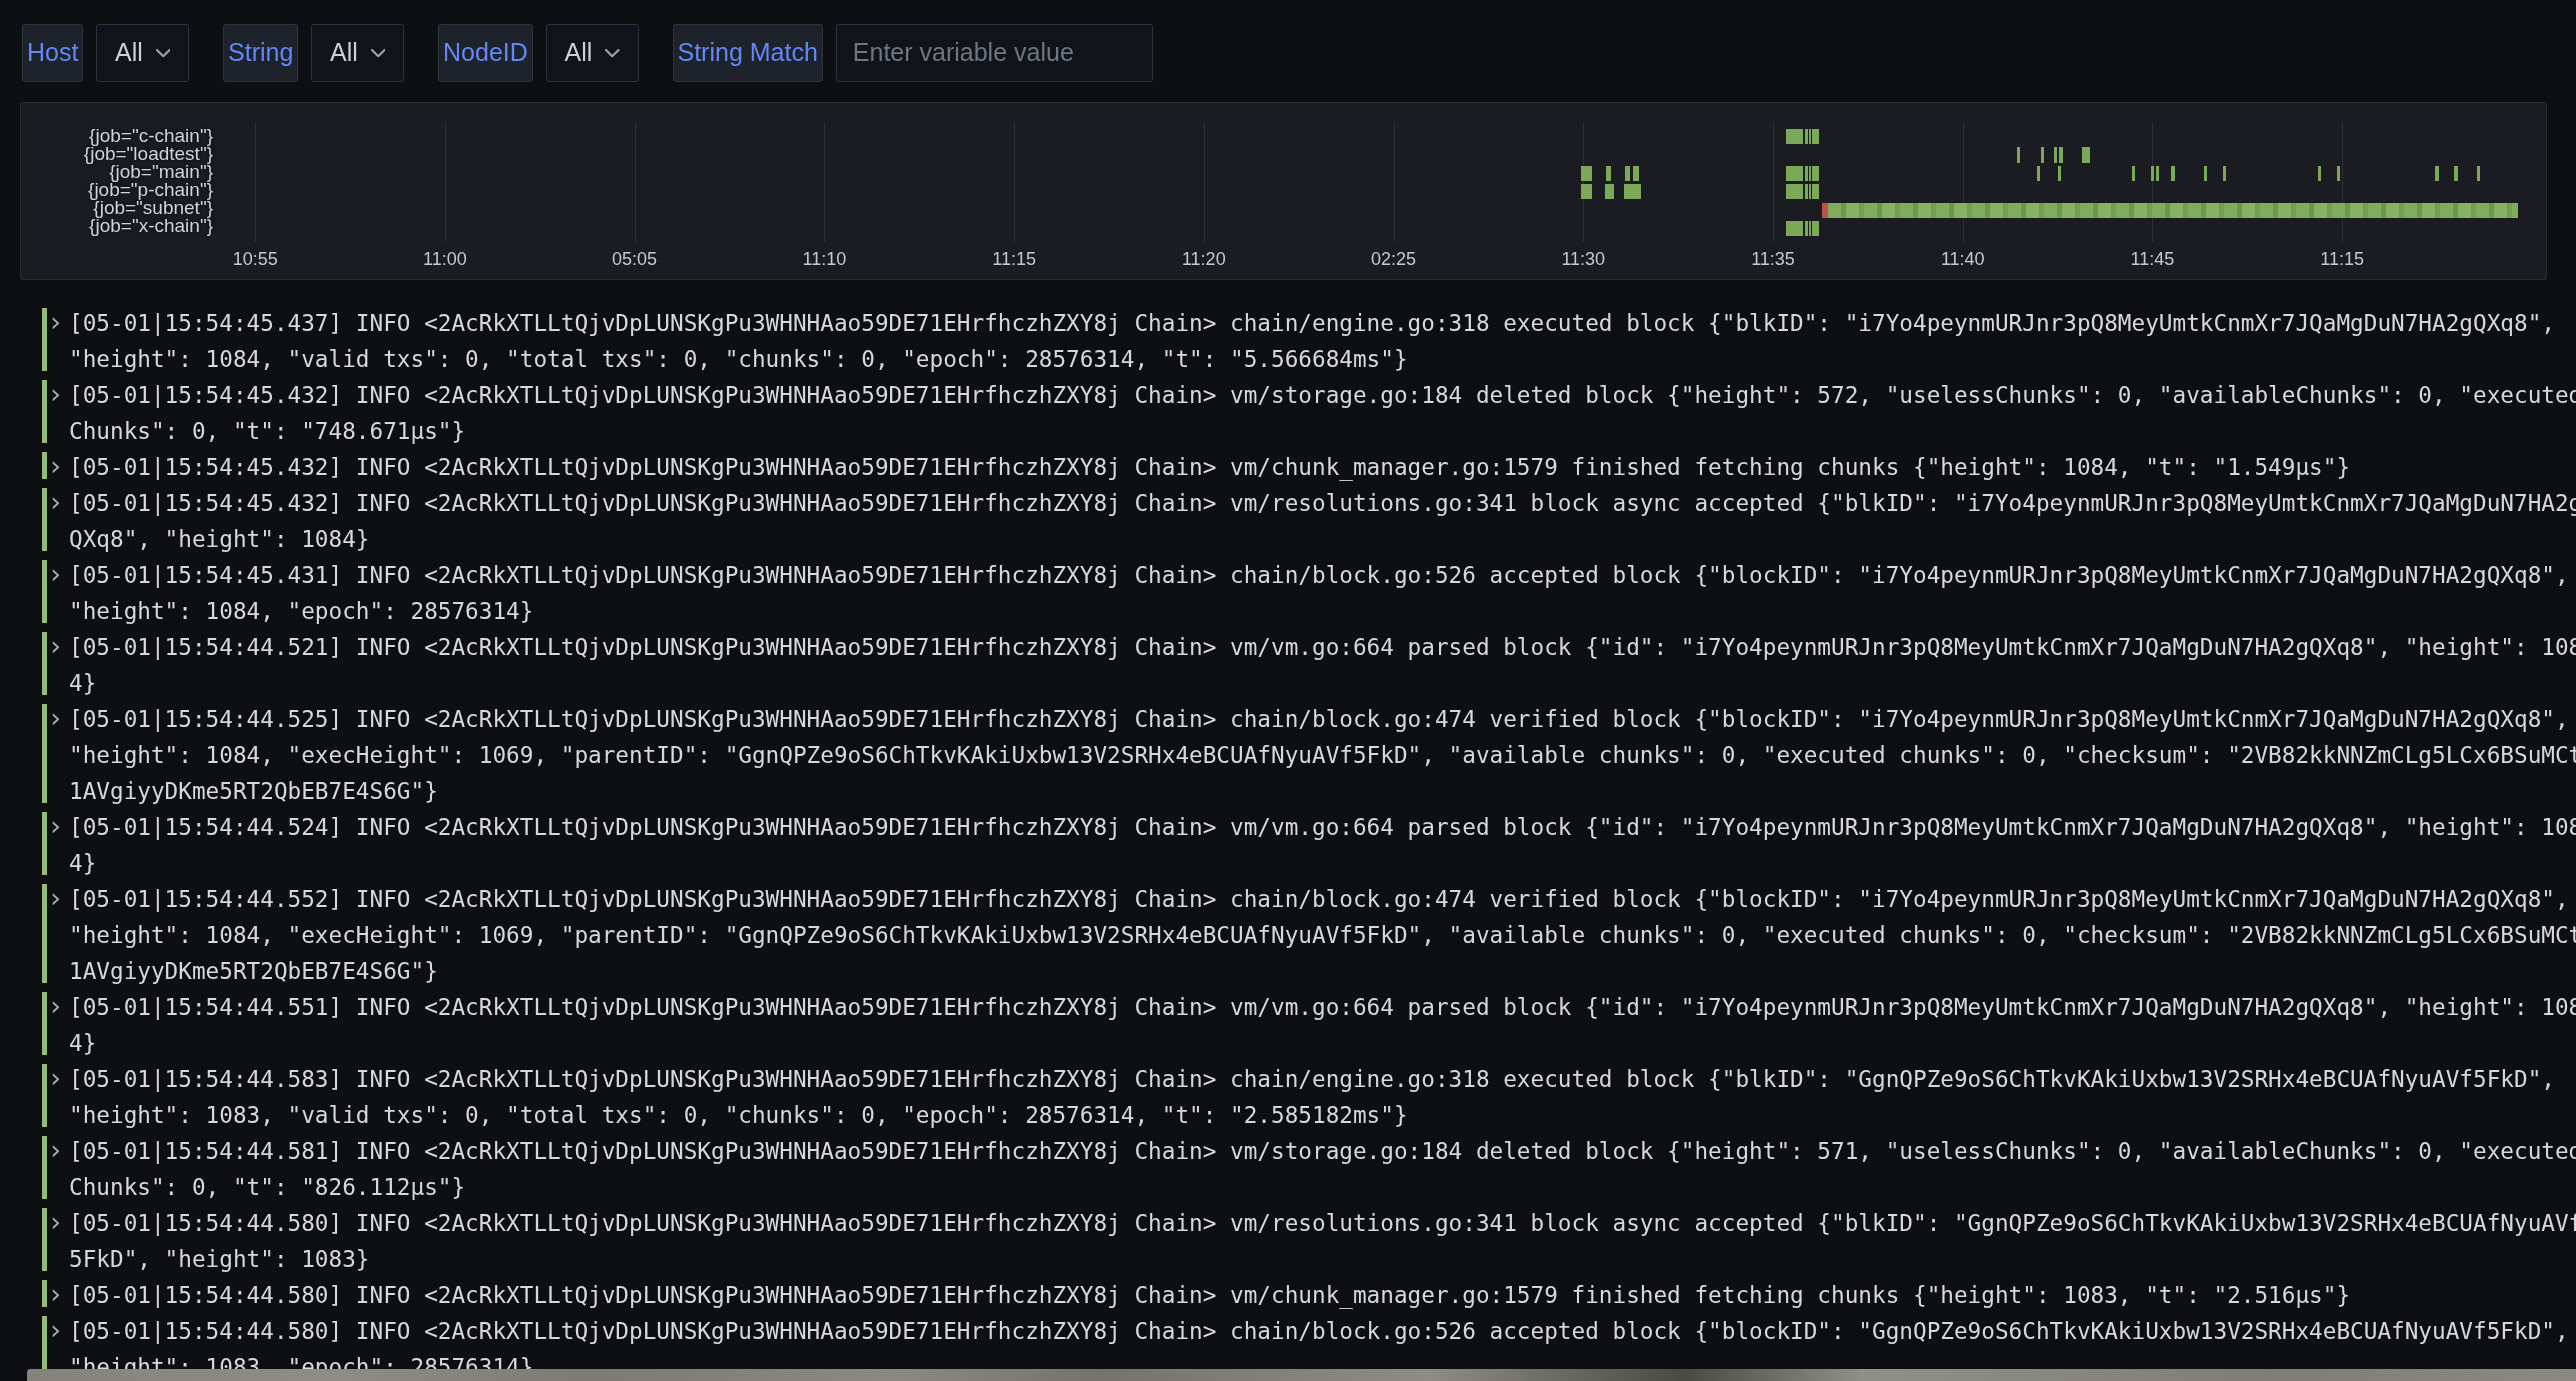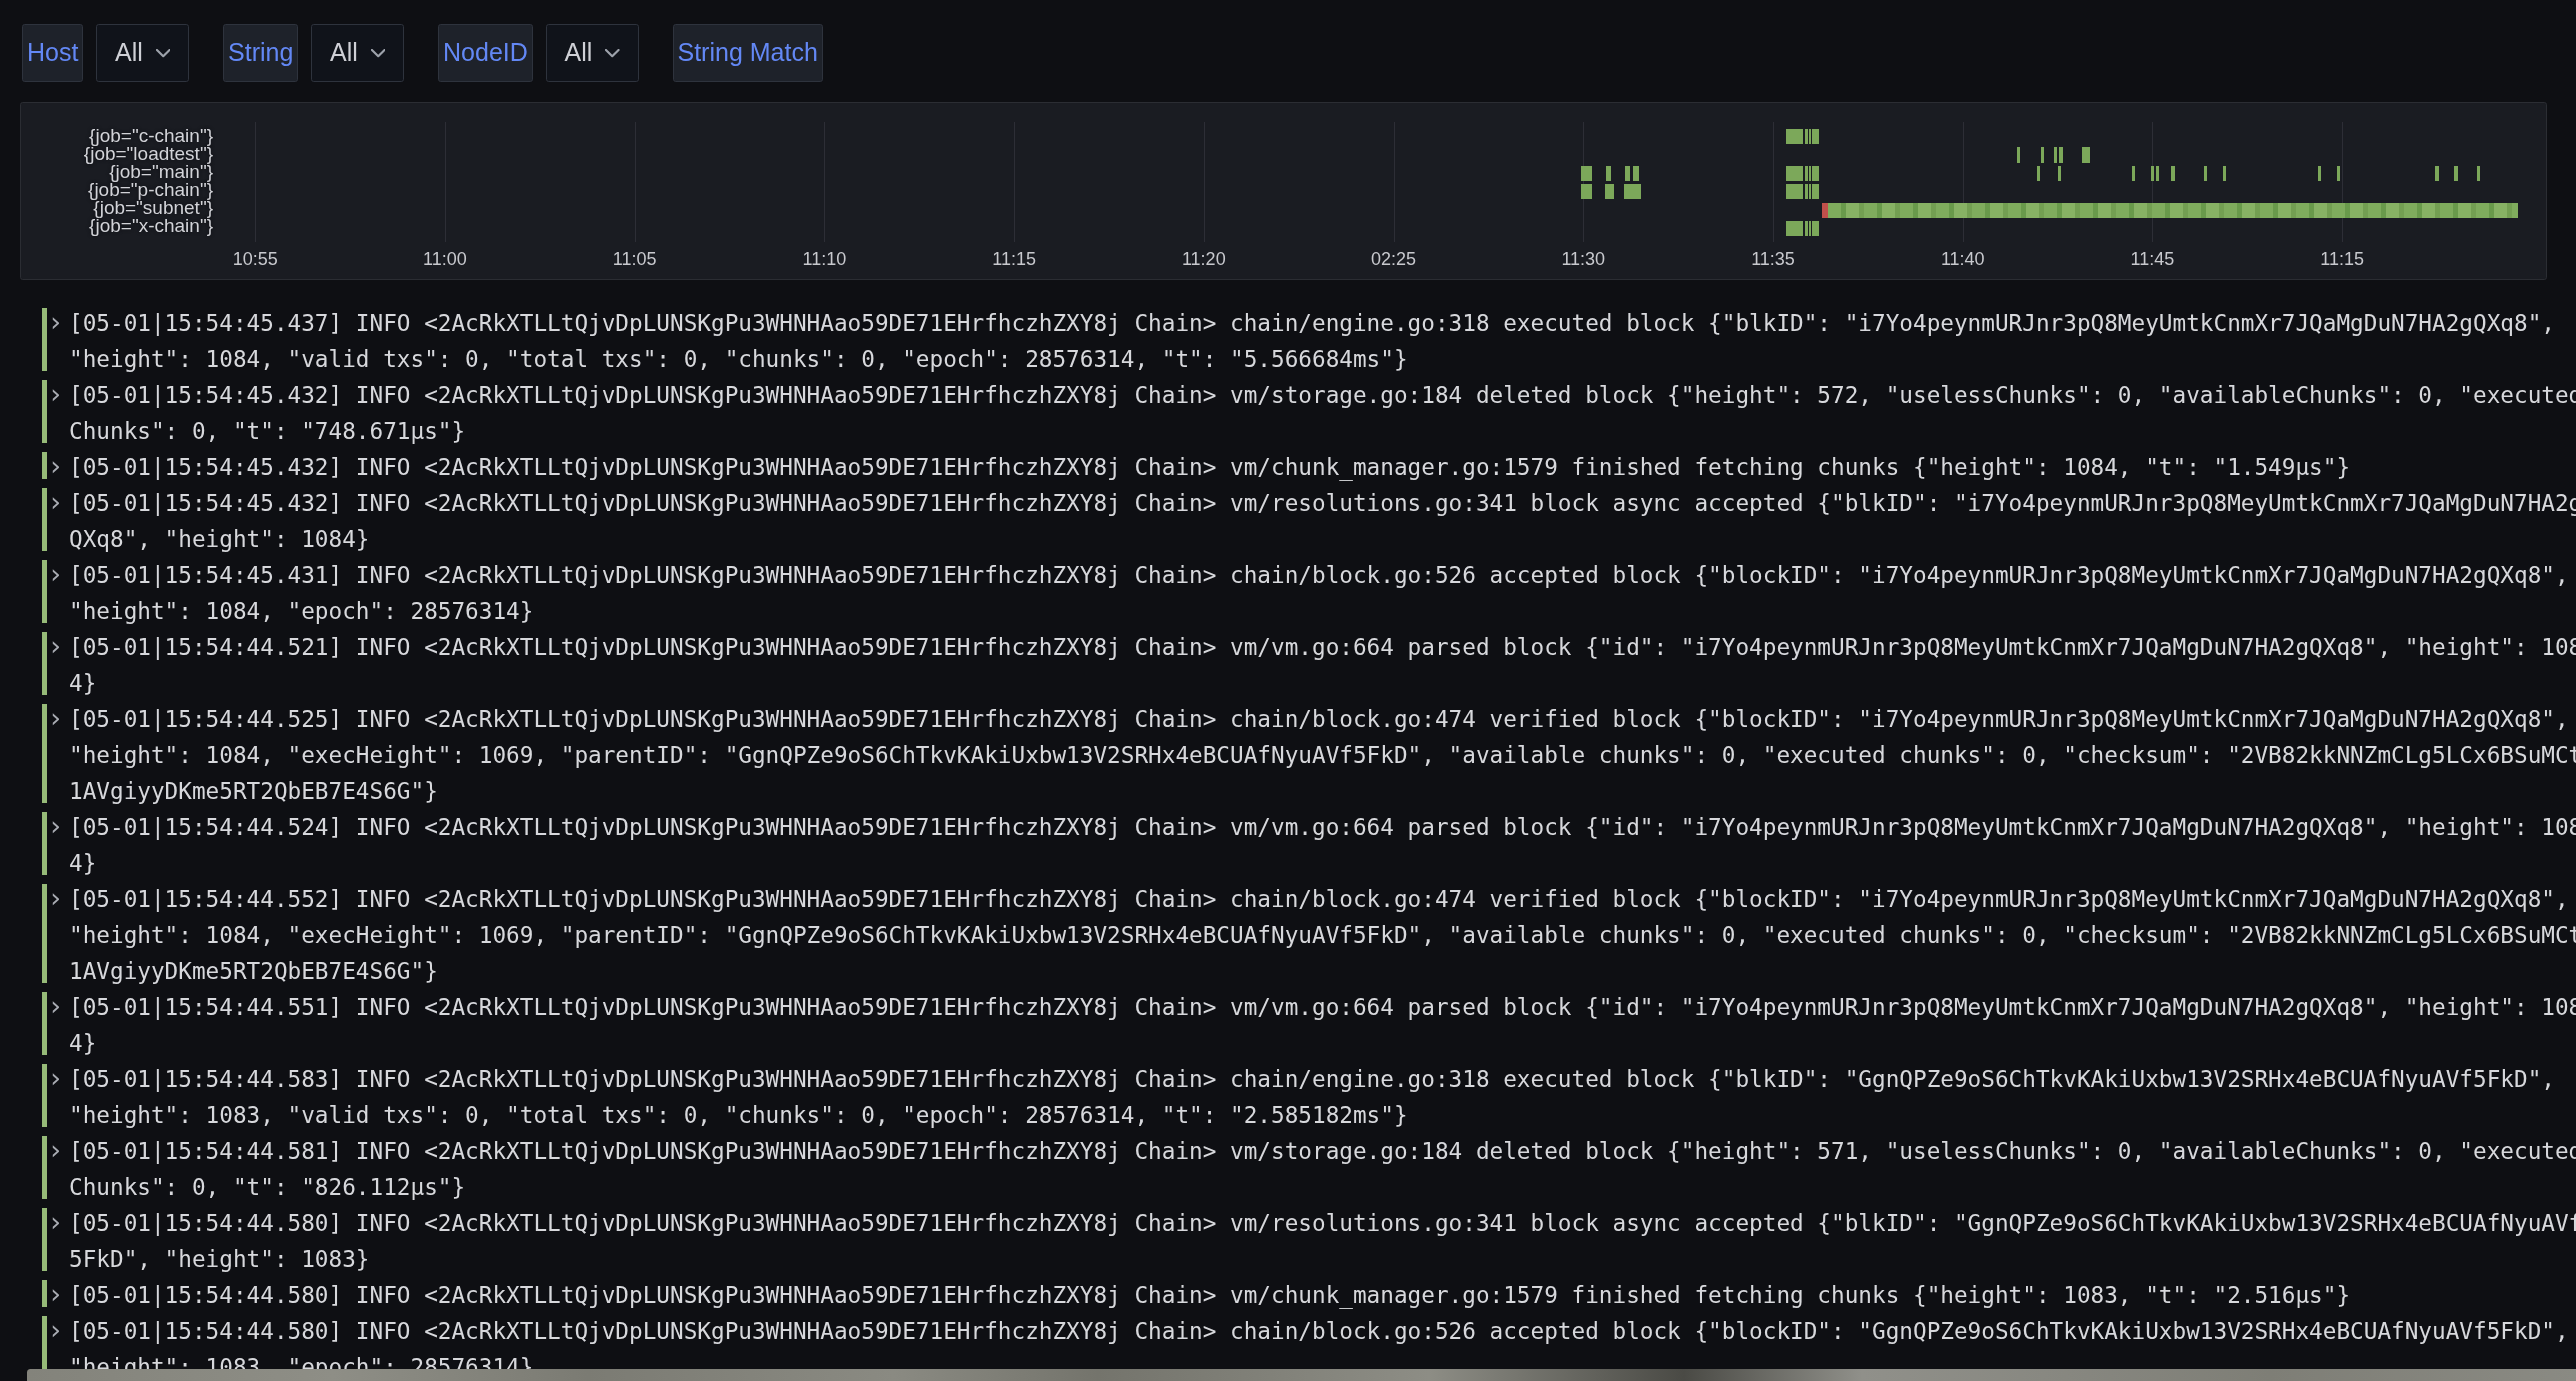--- a/index.html
+++ b/index.html
@@ -101,20 +101,21 @@
       <span>All</span>
       <span class="chev">
         <svg width="14.5" height="9" viewBox="0 0 16 10">
             <path d="M1 1l7 7 7-7" fill="none" stroke="#9da2ab" stroke-width="2.4" stroke-linecap="round" stroke-linejoin="round"></path>
           </svg>
       </span>
     </div>
   </div>
   <div class="var-group">
     <div class="var-label">String Match</div>
+    <input class="var-input" type="text" placeholder="Enter variable value" style="">
   </div>
 </div>
 
 <div class="panel">
   <div id="legend">
       <div class="legend-line">{job="c-chain"}</div>
       <div class="legend-line">{job="loadtest"}</div>
       <div class="legend-line">{job="main"}</div>
       <div class="legend-line">{job="p-chain"}</div>
       <div class="legend-line">{job="subnet"}</div>
@@ -185,21 +186,21 @@
       <div class="trow" style="top: 92px;">
         <div class="seg" style="left: 69.9548%; width: 0.64759%;"></div>
         <div class="seg" style="left: 70.6928%; width: 0.0903614%;"></div>
         <div class="seg" style="left: 70.8434%; width: 0.0753012%;"></div>
         <div class="seg" style="left: 70.994%; width: 0.240964%;"></div>
       </div>
     </div>
   <div id="xaxis">
       <div class="tick-label" style="left: 9.18675%;">10:55</div>
       <div class="tick-label" style="left: 16.7169%;">11:00</div>
-      <div class="tick-label" style="left: 24.247%;">11:05</div>
+      <div class="tick-label" style="left: 24.247%;">05:05</div>
       <div class="tick-label" style="left: 31.7771%;">11:10</div>
       <div class="tick-label" style="left: 39.3072%;">11:15</div>
       <div class="tick-label" style="left: 46.8373%;">11:20</div>
       <div class="tick-label" style="left: 54.3675%;">02:25</div>
       <div class="tick-label" style="left: 61.8976%;">11:30</div>
       <div class="tick-label" style="left: 69.4277%;">11:35</div>
       <div class="tick-label" style="left: 76.9578%;">11:40</div>
       <div class="tick-label" style="left: 84.488%;">11:45</div>
       <div class="tick-label" style="left: 92.0181%;">11:15</div>
     </div>

